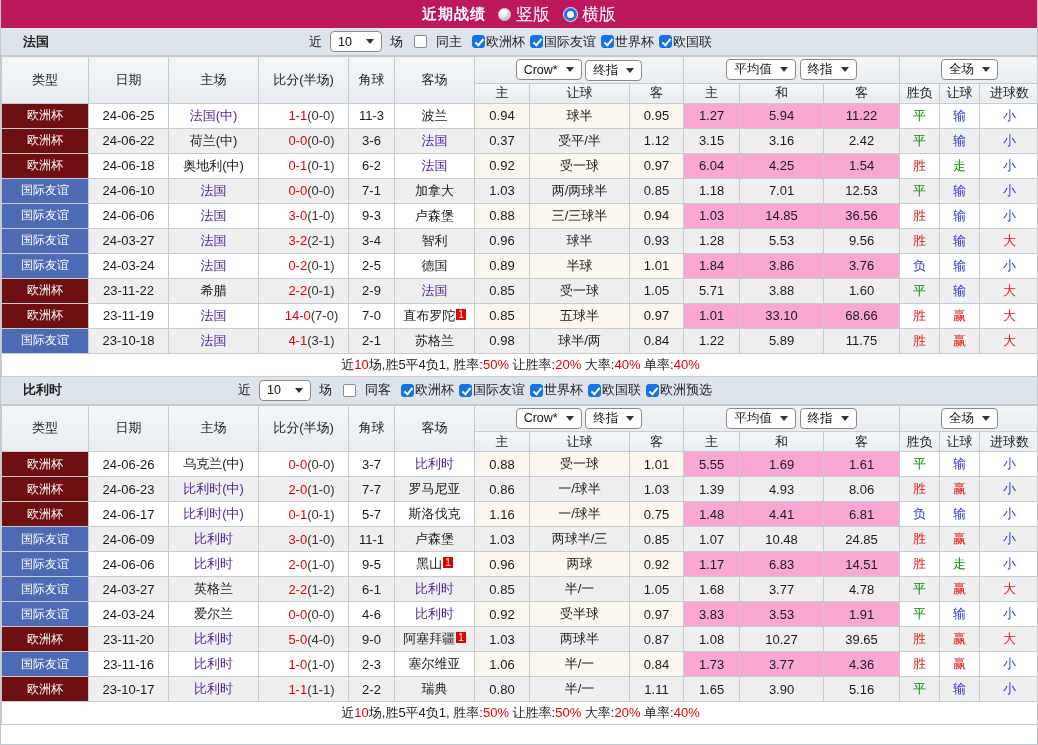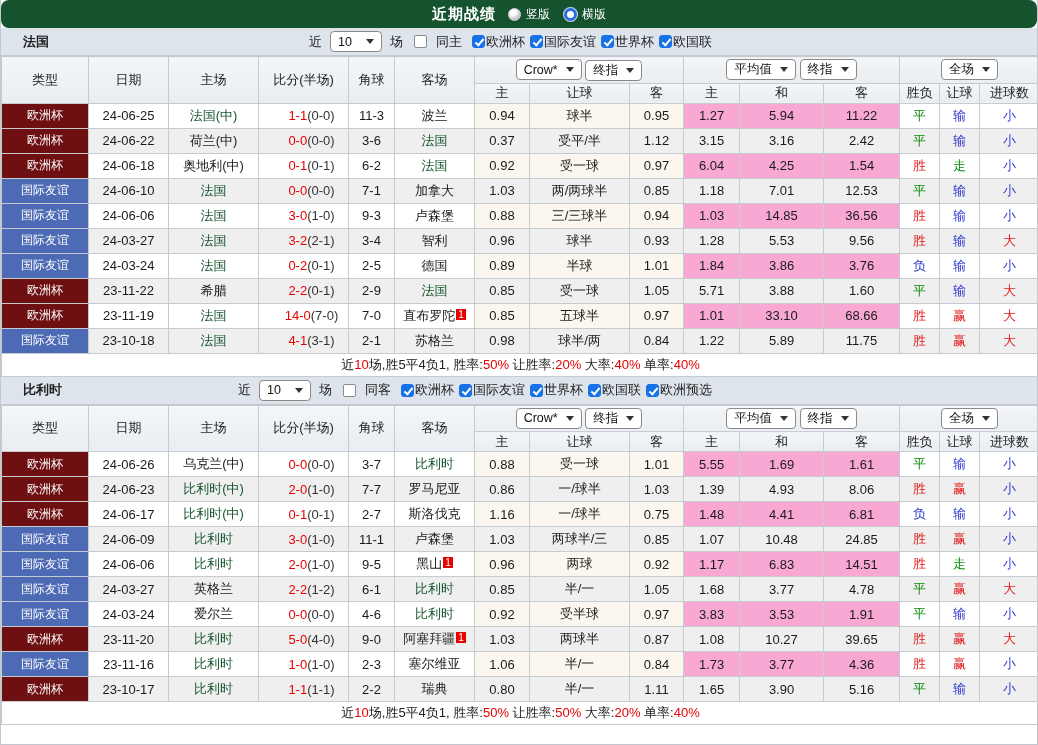--- a/index.html
+++ b/index.html
@@ -1,22 +1,22 @@
 <!DOCTYPE html>
 <html><head>
 <meta charset="utf-8">
 <style>
   * { box-sizing: border-box; }
   body { margin:0; background:#fff; font-family:"Liberation Sans", sans-serif; }
   .page { width:1038px; height:745px; border:1px solid #c3c8cf; border-top:none; overflow:hidden; background:#fff; }
 
   
-  .topbar { height:28px; background:#14532d; display:flex; align-items:center; justify-content:center; gap:12px; color:#fff;border-radius:8px; }
+  .topbar { height:28px; background:#be185d; display:flex; align-items:center; justify-content:center; gap:12px; color:#fff; }
   .topbar .title { font-weight:bold; font-size:15px; letter-spacing:1px; }
-  .radio-group { display:flex; align-items:flex-end; gap:14px; font-size:12px; }
+  .radio-group { display:flex; align-items:flex-end; gap:14px; font-size:17px; }
   .radio-item { display:flex; align-items:center; gap:5px; cursor:pointer; }
   .radio { width:13px; height:13px; border-radius:50%; display:inline-block; }
   .radio.sel { background:radial-gradient(circle at 35% 30%, #ffffff 25%, #b4b4bc 80%); border:1px solid #d9d9e2; }
   .radio.alt { width:13px; height:13px; background:#fff; border:3px solid #2a6de0; box-shadow:0 0 0 1px #cfd6f5; }
 
   
   .section-header { height:28px; background:#dee4ec; border-bottom:1px solid #c3c8cf; display:flex; align-items:center; font-size:13px; color:#222; }
   .team-name { font-weight:bold; margin-left:22px; font-size:13px; }
   .filters { margin-left:auto; margin-right:325px; display:flex; align-items:center; gap:4px; white-space:nowrap; }
   .filters .lbl { margin:0 1px; }
@@ -38,21 +38,21 @@
   th, td { border:1px solid #c6cbd1; text-align:center; padding:0; overflow:hidden; white-space:nowrap; }
   thead th { background:linear-gradient(#f4f6f8,#e9edf1); font-weight:normal; color:#222; font-size:13px; }
   tr.sel-row th { height:25px; }
   tr.sel-row .group-cell { padding:2px 6px; }
   tr.sub-row th { height:20px; }
   tbody td { height:25px; font-size:13px; color:#1a1a1a; background:#fff; }
   tbody tr:nth-child(even) td { background:#efefef; }
   tbody td.odds { background:#fcf7ee; }
   tbody td.avg { background:#f9a8d4; }
   tbody td.type-cell { color:#fff; font-size:12px; }
-  .team-green { color:#14532d; }
+  .team-green { color:#4c1d95; }
   .score-main { color:#e60000;margin-left:16px; }
   .score-half { color:#333; }
   .card-badge { display:inline-block; background:#e60000; color:#fff; font-size:10px; line-height:11px; height:11px; padding:0 2px; margin-left:1px; vertical-align:2px; }
   tfoot td { height:23px; font-size:13px; background:#fff; color:#222; }
   tfoot .red { color:#e60000; }
   .r-red { color:#e11d1d; }
   .r-green { color:#0a8a0a; }
   .r-blue { color:#3038d0; }
 </style>
 </head>
@@ -485,21 +485,21 @@
             <td class="avg">8.06</td>
             <td class="r-red">胜</td>
             <td class="r-red">赢</td>
             <td class="r-blue">小</td>
           </tr>
           <tr>
             <td class="type-cell" style="background: rgb(110, 15, 18);">欧洲杯</td>
             <td>24-06-17</td>
             <td><span class="team-green">比利时(中)</span></td>
             <td><span class="score-main">0-1</span><span class="score-half">(0-1)</span></td>
-            <td>2-7</td>
+            <td>5-7</td>
             <td><span>斯洛伐克</span></td>
             <td class="odds">1.16</td>
             <td class="odds">一/球半</td>
             <td class="odds">0.75</td>
             <td class="avg">1.48</td>
             <td class="avg">4.41</td>
             <td class="avg">6.81</td>
             <td class="r-blue">负</td>
             <td class="r-blue">输</td>
             <td class="r-blue">小</td>

